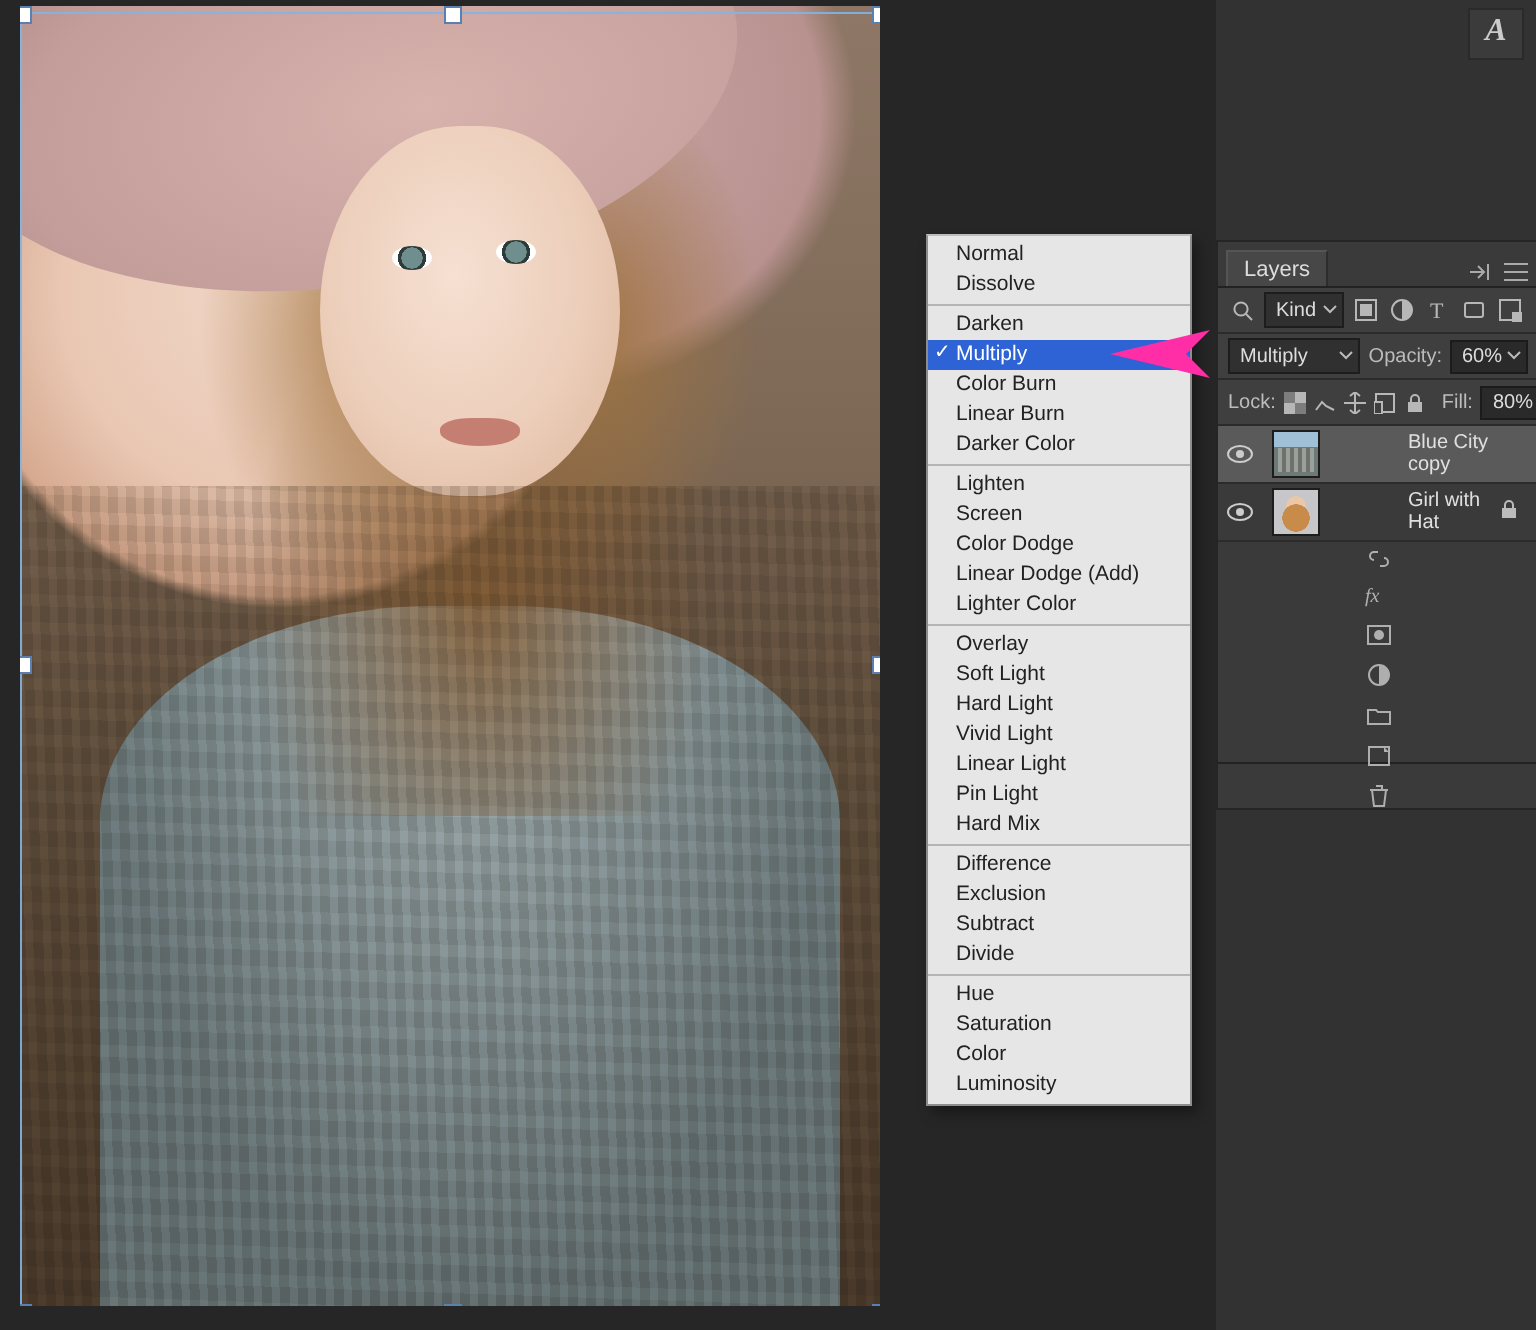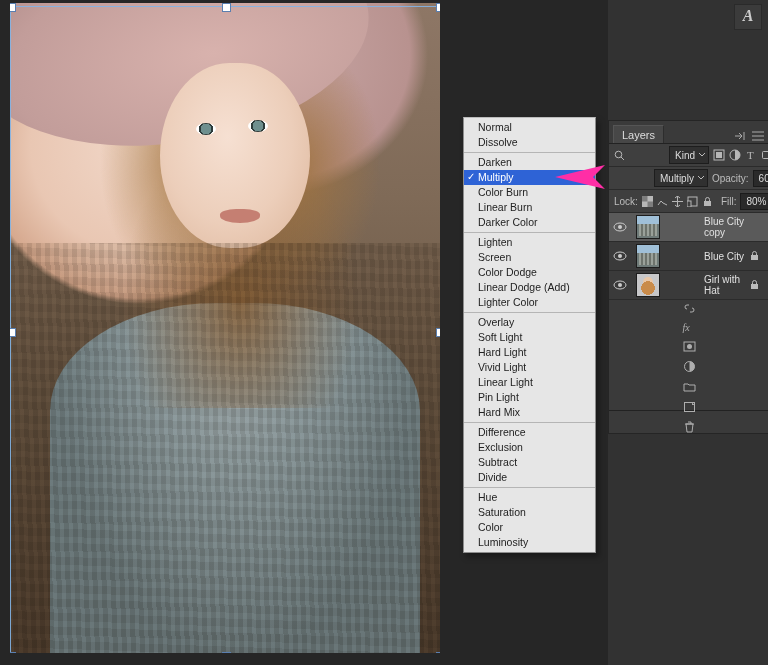--- a/index.html
+++ b/index.html
@@ -110,21 +110,21 @@
   .icon-btn{ width:14px; height:14px; display:inline-flex; align-items:center; justify-content:center;}
   .icon-btn svg{ display:block;}
 
   .filter-row, .mode-row, .lock-row{
     display:flex; align-items:center; height:22px;
     padding:0 5px; gap:4px; border-bottom:1px solid #2b2b2b;
     background:#3f3f3f;
   }
   .sel-box{ display:inline-flex; align-items:center; background:#303030;
             border:1px solid #1d1d1d; height:16px; padding:0 2px 0 5px;
-            font-size:10px; color:#ddd;margin-left:40px; }
+            font-size:10px; color:#ddd; }
   .sel-box .caret{ margin-left:3px; stroke:#bbb;}
   .mini-icn{ width:14px; height:14px; display:inline-flex; align-items:center; justify-content:center; opacity:.85;}
   .spacer{ flex:1;}
   .lbl{ color:#bcbcbc; font-size:10px;}
   .val-box{ display:inline-flex; align-items:center; background:#2a2a2a;
             border:1px solid #1b1b1b; height:15px; padding:0 2px 0 5px;
             font-size:10px; color:#ddd;}
 
   .layer-list{}
   .layer{ display:flex; align-items:center; height:28px; border-bottom:1px solid #2b2b2b;
@@ -359,34 +359,20 @@
           <span class="lname">Blue City copy</span>
           <span class="lock"></span>
         </div>
         <div class="layer">
           <span class="vis">
             <svg width="14" height="10">
               <ellipse cx="7" cy="5" rx="6" ry="4" stroke="#ccc" fill="none"></ellipse>
               <circle cx="7" cy="5" r="2" fill="#ccc"></circle>
             </svg>
           </span>
-          <span class="thumb city"></span>
-          <span class="lname">Blue City</span>
-          <span class="lock"><svg width="11" height="11">
-              <rect x="2" y="5" width="7" height="5" fill="#bbb"></rect>
-              <path d="M3.5 5V3.5a2 2 0 014 0V5" stroke="#bbb" fill="none"></path>
-            </svg></span>
-        </div>
-        <div class="layer">
-          <span class="vis">
-            <svg width="14" height="10">
-              <ellipse cx="7" cy="5" rx="6" ry="4" stroke="#ccc" fill="none"></ellipse>
-              <circle cx="7" cy="5" r="2" fill="#ccc"></circle>
-            </svg>
-          </span>
           <span class="thumb girl"></span>
           <span class="lname">Girl with Hat</span>
           <span class="lock"><svg width="11" height="11">
               <rect x="2" y="5" width="7" height="5" fill="#bbb"></rect>
               <path d="M3.5 5V3.5a2 2 0 014 0V5" stroke="#bbb" fill="none"></path>
             </svg></span>
         </div>
       </div>
     <div style="height:110px"></div>
 

